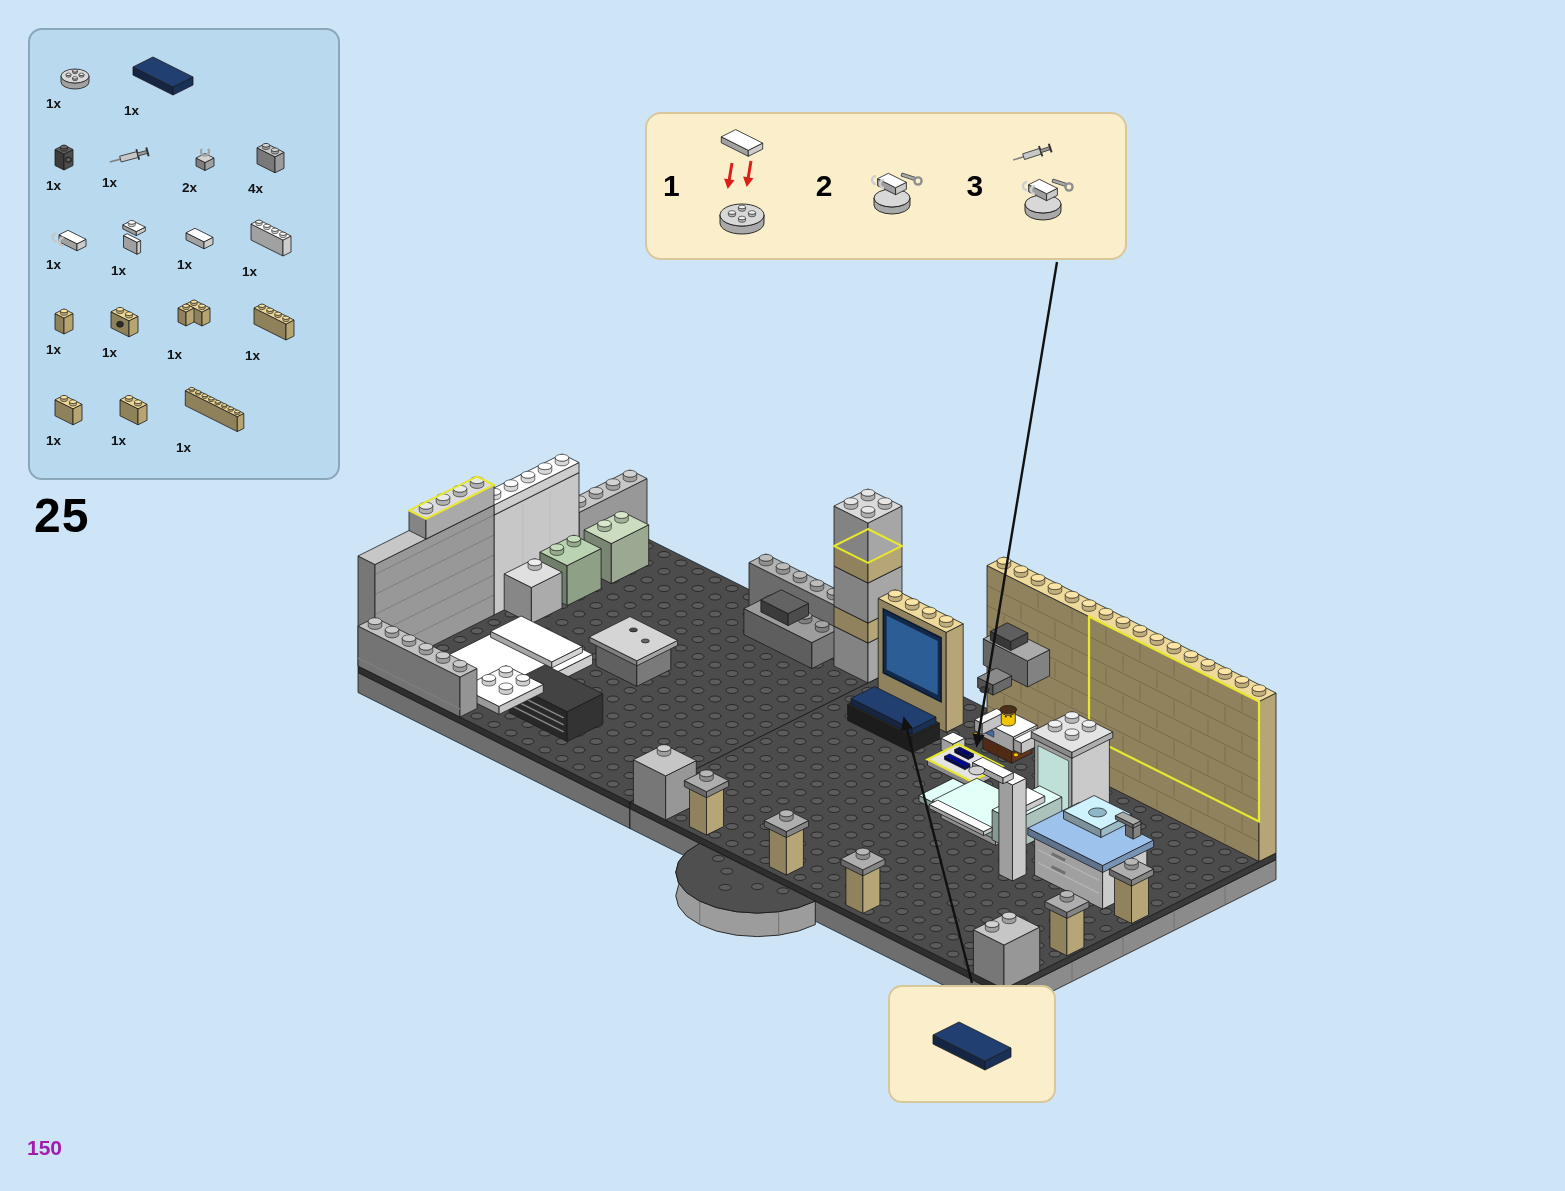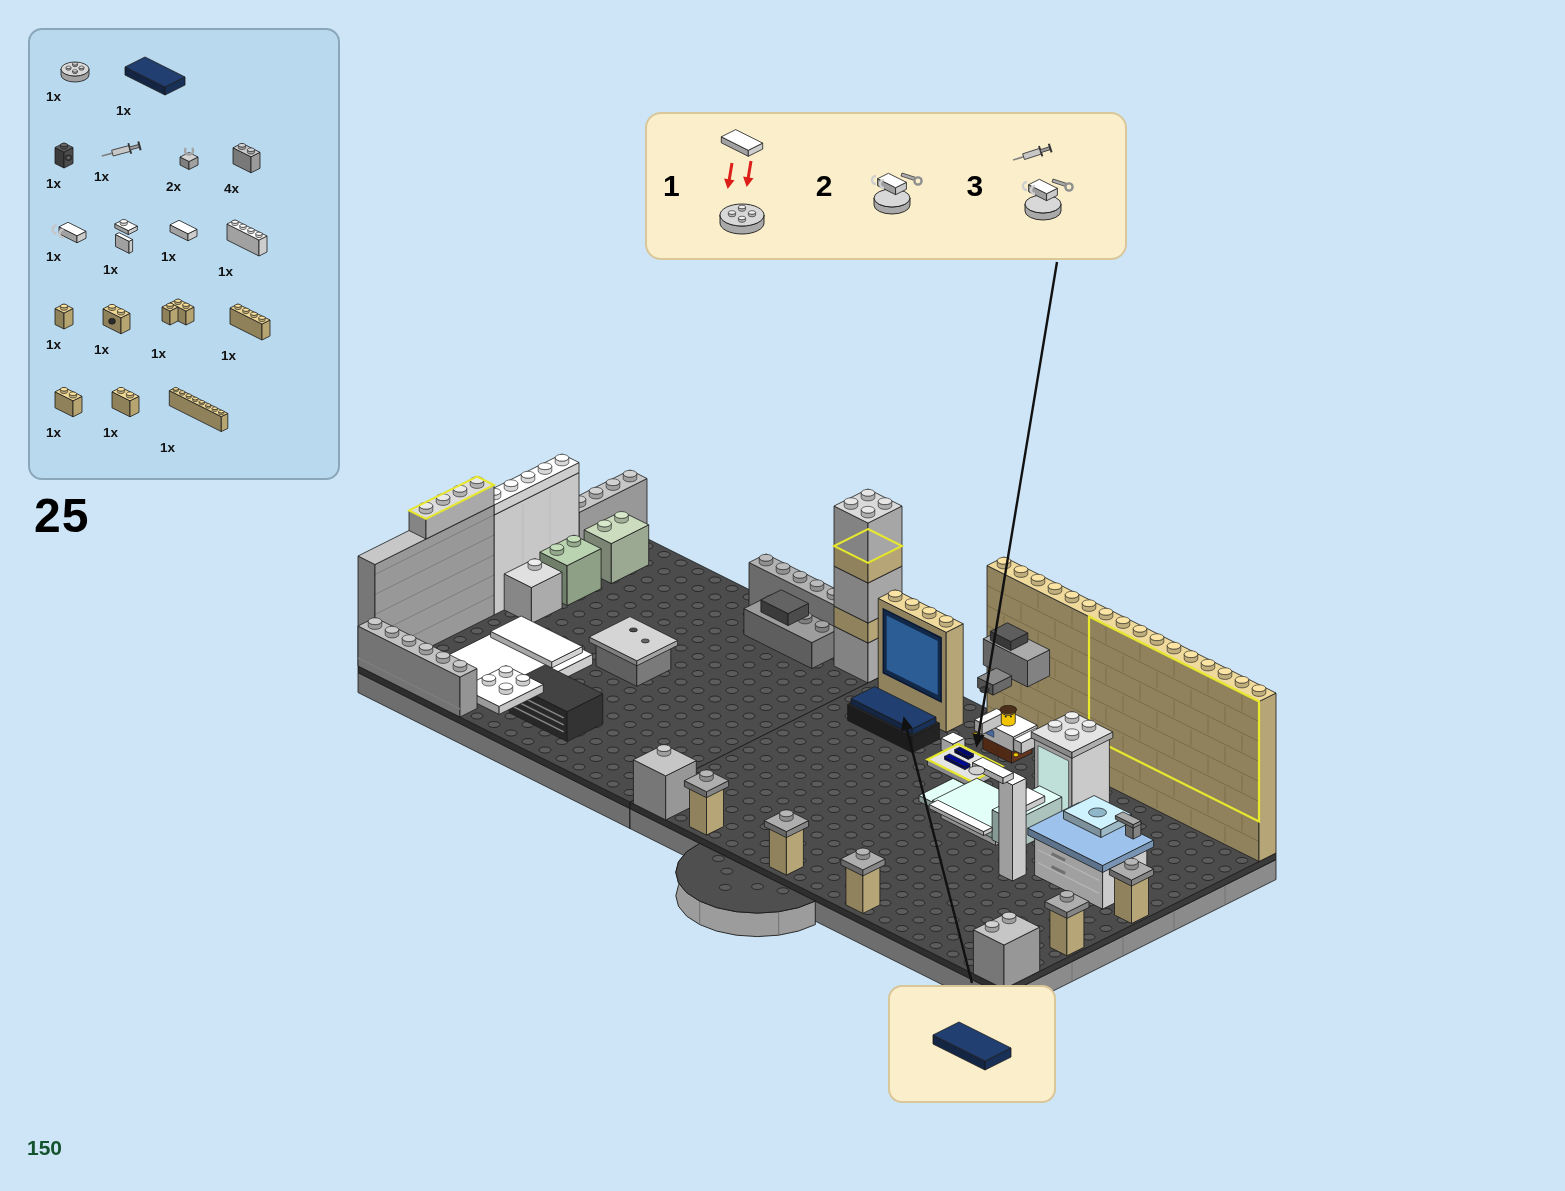--- a/index.html
+++ b/index.html
@@ -1,26 +1,26 @@
 <!DOCTYPE html>
 <html><head>
 <meta charset="utf-8">
 <style>
   html,body{margin:0;padding:0;background:#fff}
   .page{position:relative;width:1565px;height:1191px;overflow:hidden;font-family:"Liberation Sans",sans-serif}
   .partsbox{position:absolute;left:28px;top:28px;width:312px;height:452px;border-radius:14px;border:2px solid #8aa7ba;box-sizing:border-box;padding:14px 8px 6px 16px;z-index:3}
-  .prow{display:flex;align-items:flex-start;gap:12px;margin-bottom:12px}
+  .prow{display:flex;align-items:center;gap:20px;margin-bottom:12px}
   .part{display:flex;flex-direction:column;align-items:flex-start}
   .part .qty{font-weight:bold;font-size:13.5px;color:#111;margin-top:0px;line-height:1}
   .stepnum{position:absolute;left:34px;top:488px;font-size:48px;font-weight:bold;color:#000;z-index:3;letter-spacing:1px}
   .substeps{position:absolute;left:645px;top:112px;width:482px;height:148px;border-radius:16px;border:2px solid #d9c79a;box-sizing:border-box;display:flex;align-items:center;padding:0 4px;z-index:3}
   .sstep{display:flex;align-items:center;height:100%}
   .sstep .num{font-size:30px;font-weight:bold;color:#000;margin:0 2px 0 12px}
   .callout{position:absolute;left:888px;top:985px;width:168px;height:118px;border-radius:14px;border:2px solid #d9c79a;box-sizing:border-box;display:flex;align-items:center;justify-content:center;z-index:3}
-  .pagenum{position:absolute;left:27px;top:1136px;font-size:21px;font-weight:bold;color:#14532d;z-index:3}
+  .pagenum{position:absolute;left:27px;top:1136px;font-size:21px;font-weight:bold;color:#a21caf;z-index:3}
   #scene{position:absolute;left:270px;top:330px;z-index:1}
   #overlay{position:absolute;left:0;top:0;z-index:2;pointer-events:none}
 </style>
 </head>
 <body>
 
 <div class="page" style="background: rgb(205, 229, 246);">
 
   <svg id="scene" width="1180" height="715">
       <g>

